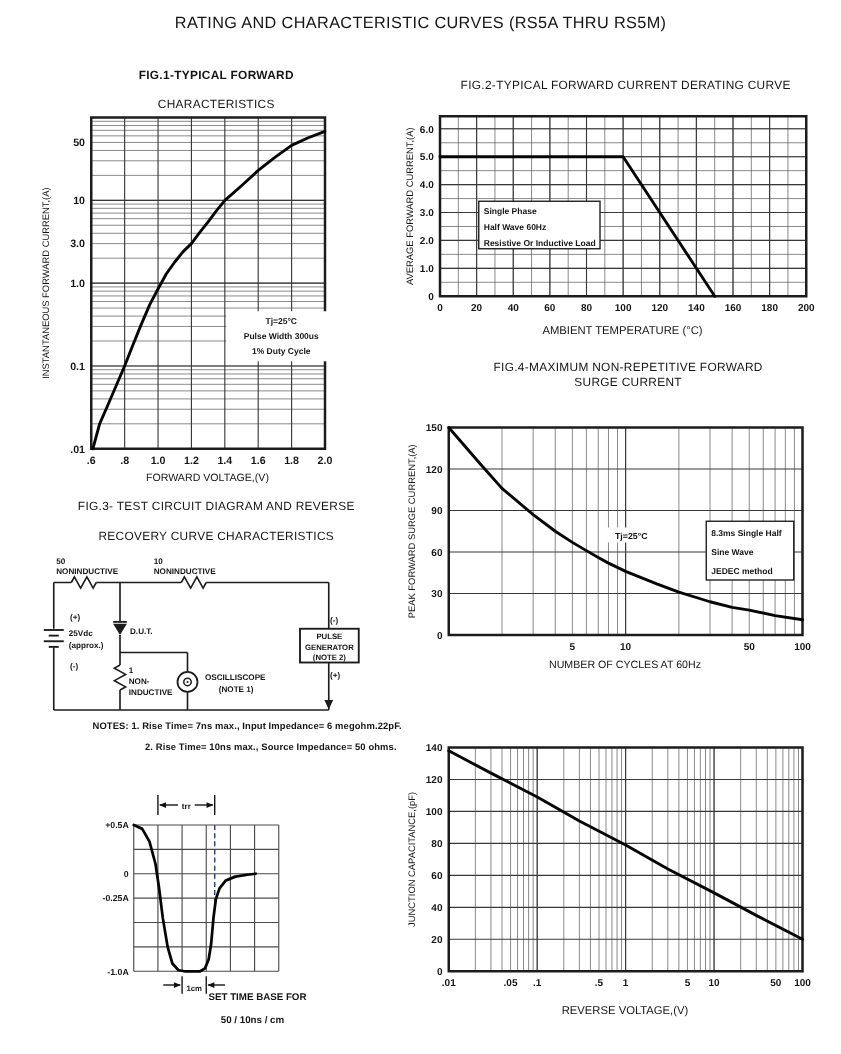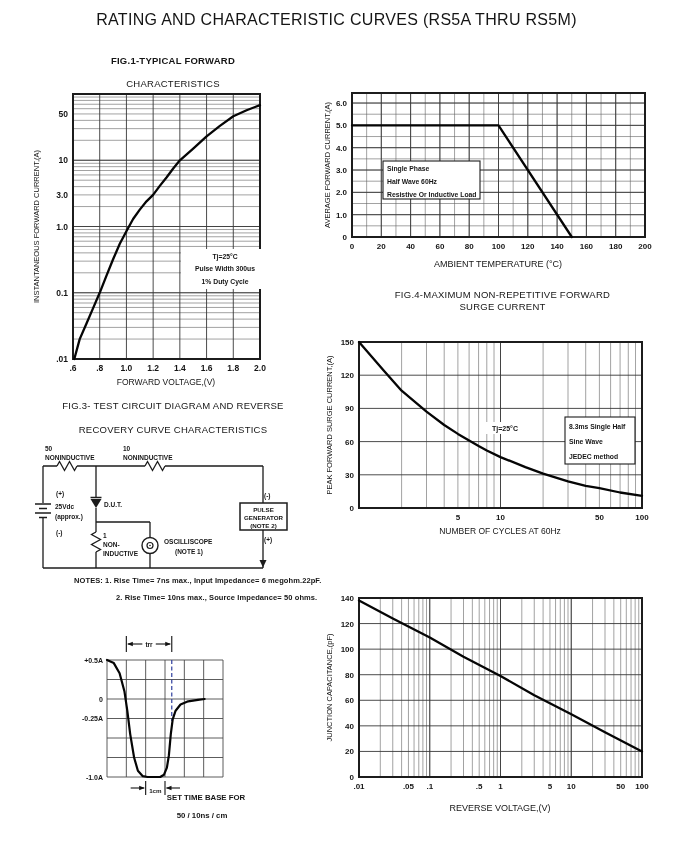--- a/index.html
+++ b/index.html
@@ -10,21 +10,21 @@
   .fig-title{font-size:9.5px;letter-spacing:.25px;}
   .note{font-size:7.5px;font-weight:bold;letter-spacing:.1px;}
   .cap{font-size:7.8px;font-weight:bold;}
   svg.chart{position:absolute;overflow:visible;}
 </style>
 </head>
 <body>
 
 <div id="page">
 
-  <div class="lbl center" style="left:0;top:11px;width:673px;font-size:16px;letter-spacing:.3px;">RATING AND CHARACTERISTIC CURVES (RS5A THRU RS5M)</div>
+  <div class="lbl center" style="left:0;top:11px;width:673px;font-size:13px;letter-spacing:.3px;">RATING AND CHARACTERISTIC CURVES (RS5A THRU RS5M)</div>
 
   <div class="lbl center fig-title" style="left:73px;top:56px;width:200px;font-weight:bold;">FIG.1-TYPICAL FORWARD</div>
   <div class="lbl center fig-title" style="left:73px;top:79px;width:200px;">CHARACTERISTICS</div>
   <svg class="chart" id="fig1" style="left:28px;top:88px;" width="292" height="312">
       <g>
         <line x1="45" y1="271" x2="232" y2="271" stroke="#636363" stroke-width="0.6"></line>
         <line x1="45" y1="251.05676278726125" x2="232" y2="251.05676278726125" stroke="#636363" stroke-width="0.6"></line>
         <line x1="45" y1="239.39071687482237" x2="232" y2="239.39071687482237" stroke="#636363" stroke-width="0.6"></line>
         <line x1="45" y1="231.1135255745225" x2="232" y2="231.1135255745225" stroke="#636363" stroke-width="0.6"></line>
         <line x1="45" y1="224.69323721273875" x2="232" y2="224.69323721273875" stroke="#636363" stroke-width="0.6"></line>
@@ -91,20 +91,21 @@
       <text x="40" y="28.94323721273875" font-size="8.5" font-weight="bold" fill="#151515" text-anchor="end">50</text>
       <text x="40" y="75.25" font-size="8.5" font-weight="bold" fill="#151515" text-anchor="end">10</text>
       <text x="40" y="109.89071687482235" font-size="8.5" font-weight="bold" fill="#151515" text-anchor="end">3.0</text>
       <text x="40" y="141.5" font-size="8.5" font-weight="bold" fill="#151515" text-anchor="end">1.0</text>
       <text x="40" y="207.75" font-size="8.5" font-weight="bold" fill="#151515" text-anchor="end">0.1</text>
       <text x="40" y="274" font-size="8.5" font-weight="bold" fill="#151515" text-anchor="end">.01</text>
       <text x="138" y="297" font-size="8.5" fill="#151515" text-anchor="middle">FORWARD VOLTAGE,(V)</text>
       <text x="11" y="138.5" font-size="7.5" fill="#151515" text-anchor="middle" transform="rotate(-90 11 138.5)">INSTANTANEOUS FORWARD CURRENT,(A)</text>
     </svg>
 
+  <div class="lbl center fig-title" style="left:328px;top:64px;width:345px;">FIG.2-TYPICAL FORWARD CURRENT DERATING CURVE</div>
   <svg class="chart" id="fig2" style="left:320px;top:84px;" width="353" height="200">
       <g>
         <line x1="32" y1="9" x2="32" y2="153" stroke="#636363" stroke-width="0.6"></line>
         <line x1="46.65" y1="9" x2="46.65" y2="153" stroke="#636363" stroke-width="0.6"></line>
         <line x1="61.3" y1="9" x2="61.3" y2="153" stroke="#636363" stroke-width="0.6"></line>
         <line x1="75.94999999999999" y1="9" x2="75.94999999999999" y2="153" stroke="#636363" stroke-width="0.6"></line>
         <line x1="90.6" y1="9" x2="90.6" y2="153" stroke="#636363" stroke-width="0.6"></line>
         <line x1="105.25" y1="9" x2="105.25" y2="153" stroke="#636363" stroke-width="0.6"></line>
         <line x1="119.89999999999999" y1="9" x2="119.89999999999999" y2="153" stroke="#636363" stroke-width="0.6"></line>
         <line x1="134.55" y1="9" x2="134.55" y2="153" stroke="#636363" stroke-width="0.6"></line>

